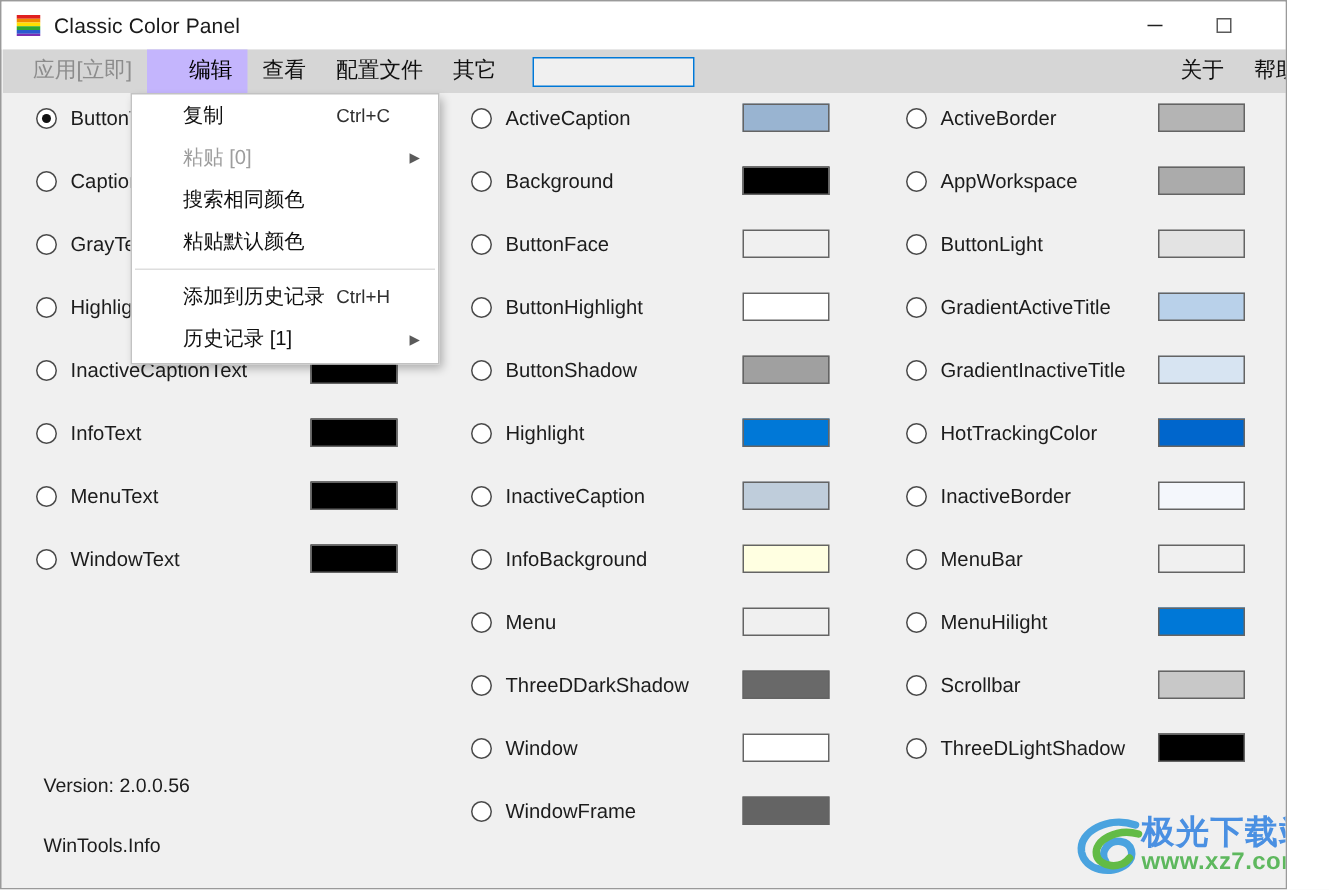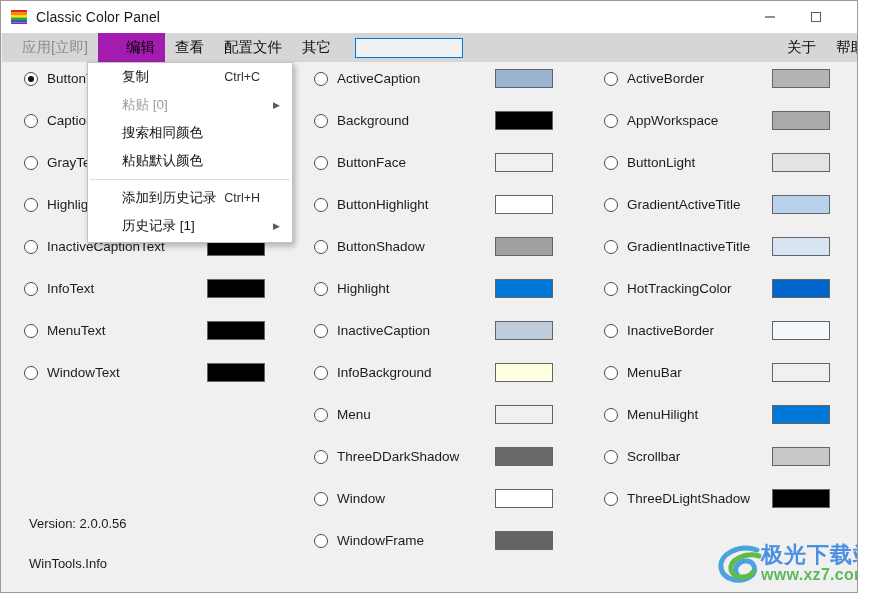--- a/index.html
+++ b/index.html
@@ -78,21 +78,21 @@
     font-size: 14.5px;
     color: #101010;
     padding: 0 10px;
     height: 29px;
     line-height: 29px;
     white-space: nowrap;
     box-sizing: border-box;
   }
   .menu-item.disabled { color: #8c8c8c; }
   .menu-item.open {
-    background: #a21caf;
+    background: #c4b5fd;
     color: #000;
     position: relative;
     z-index: 40;
     padding-left: 28px;
   }
   .menu-item:first-child { margin-left: 10px; }
   .menu-search {
     margin-left: 14px;
     width: 108px;
     height: 20px;

